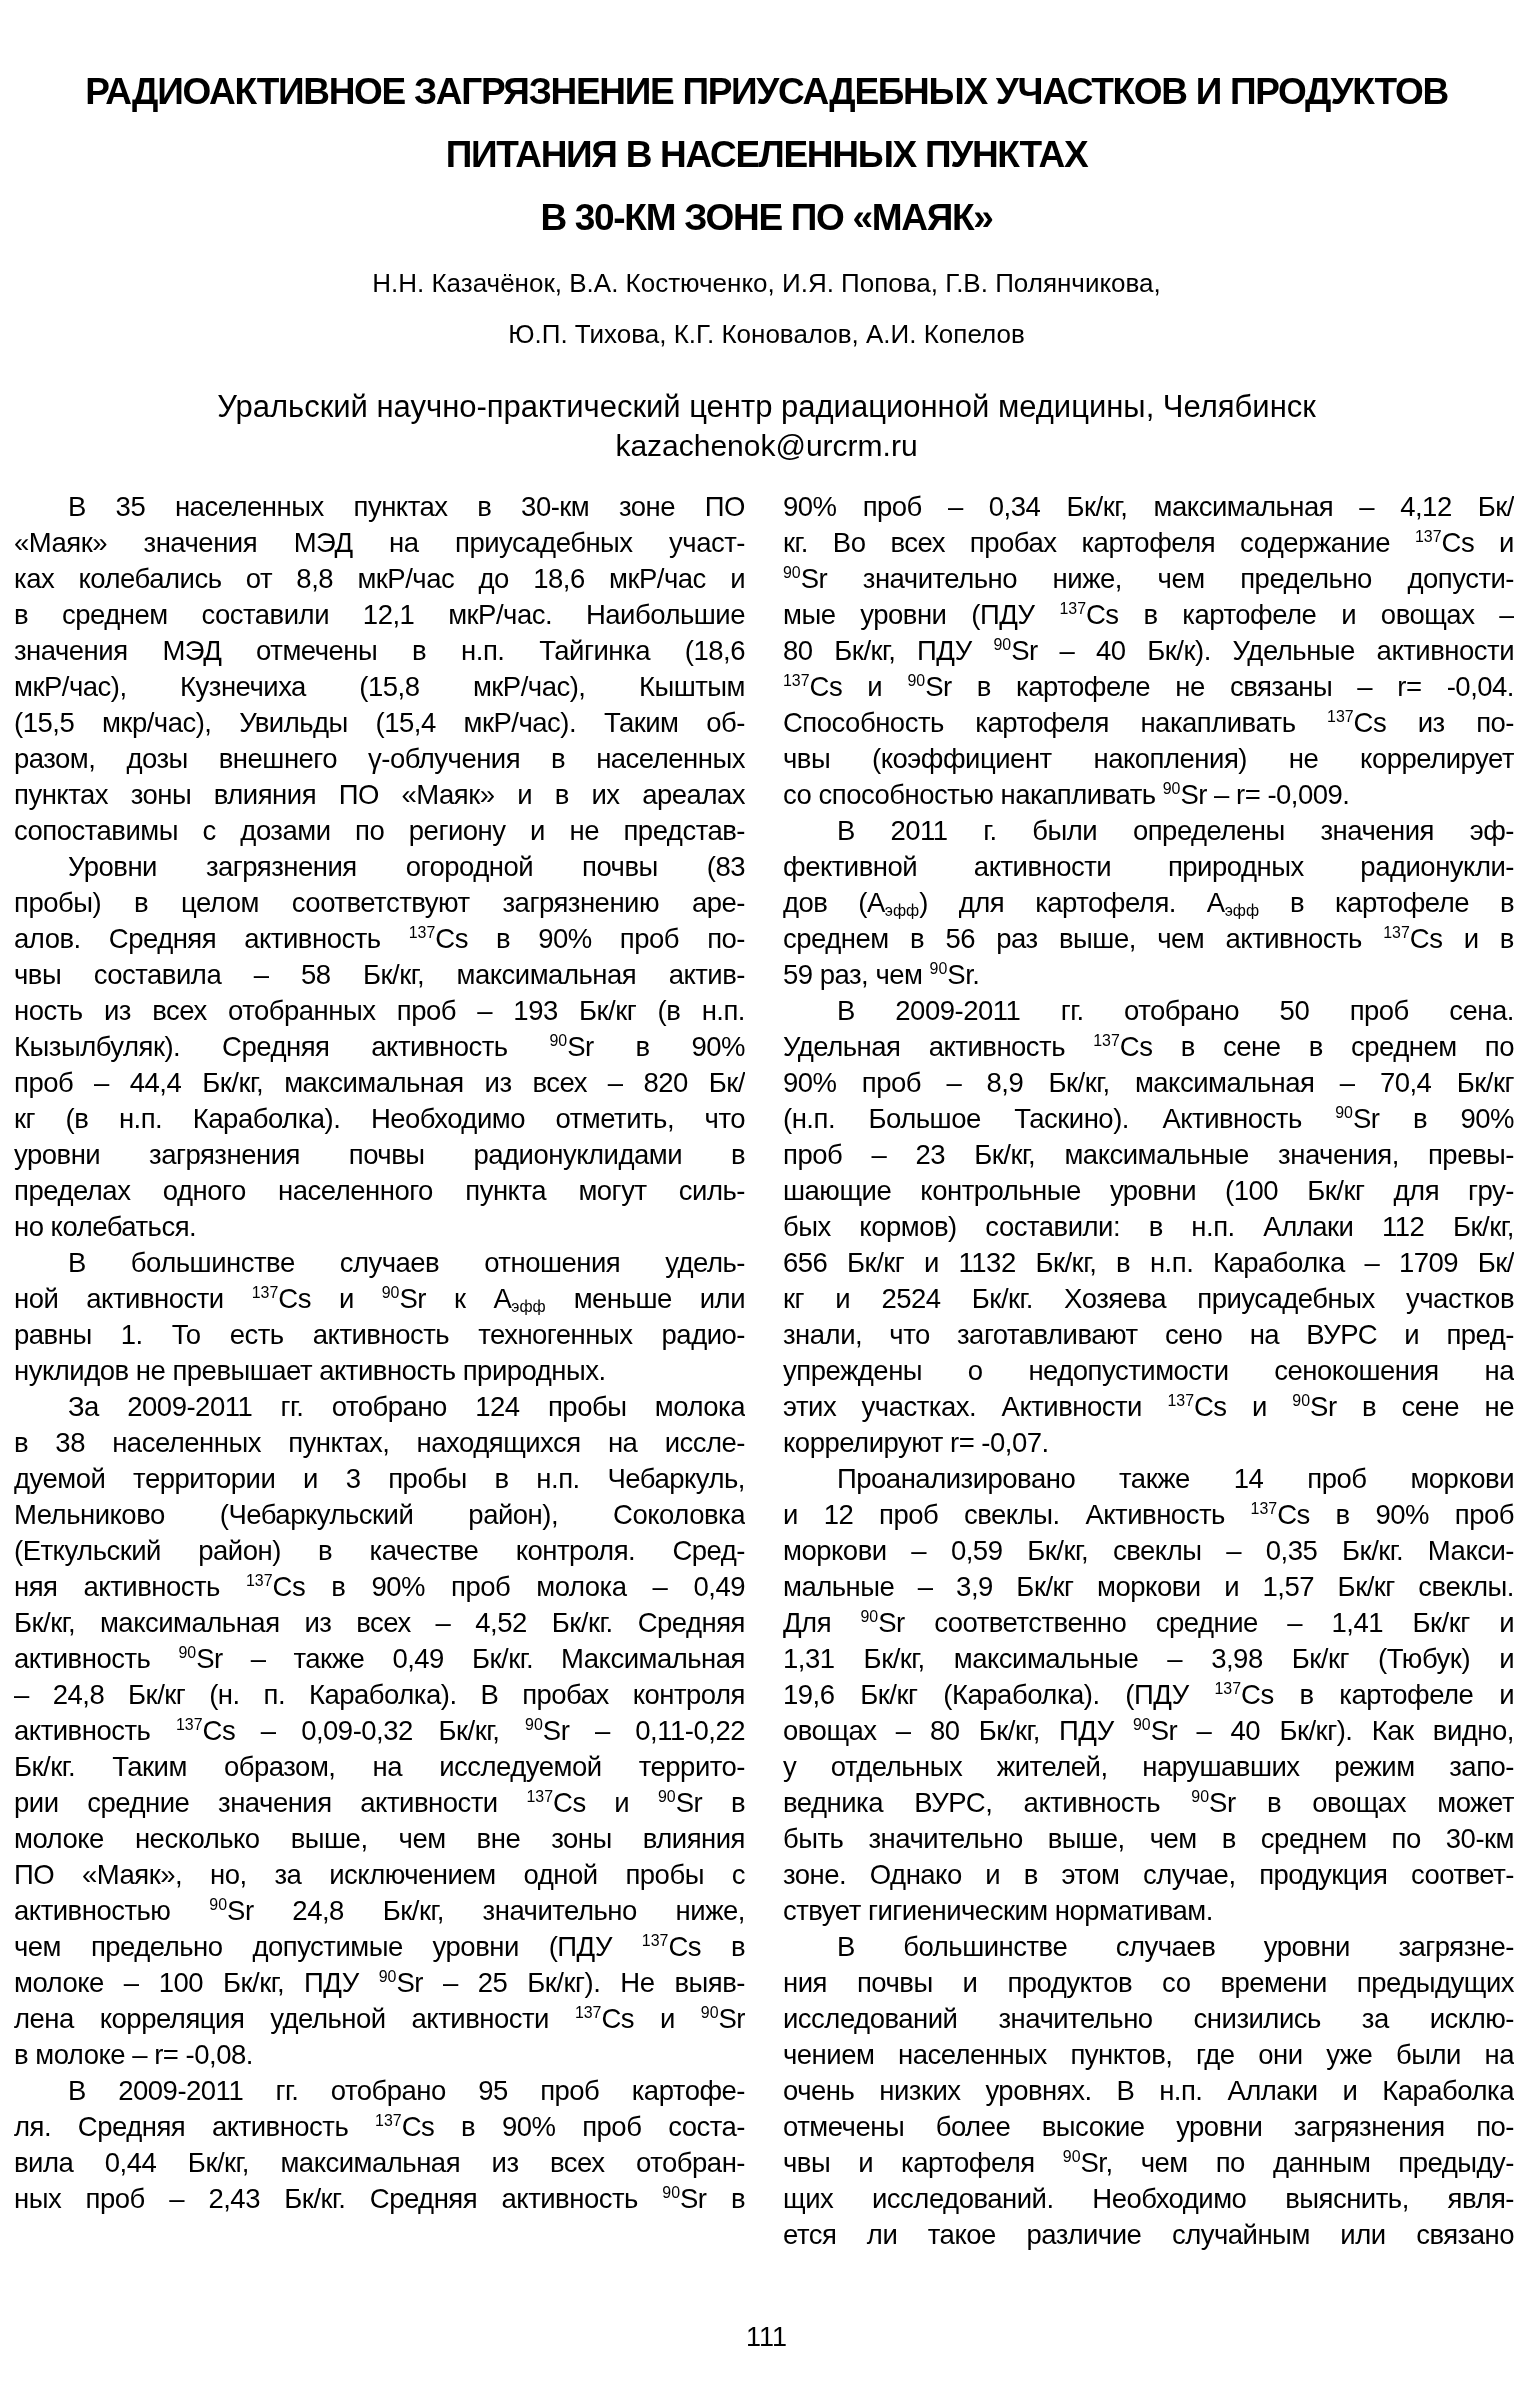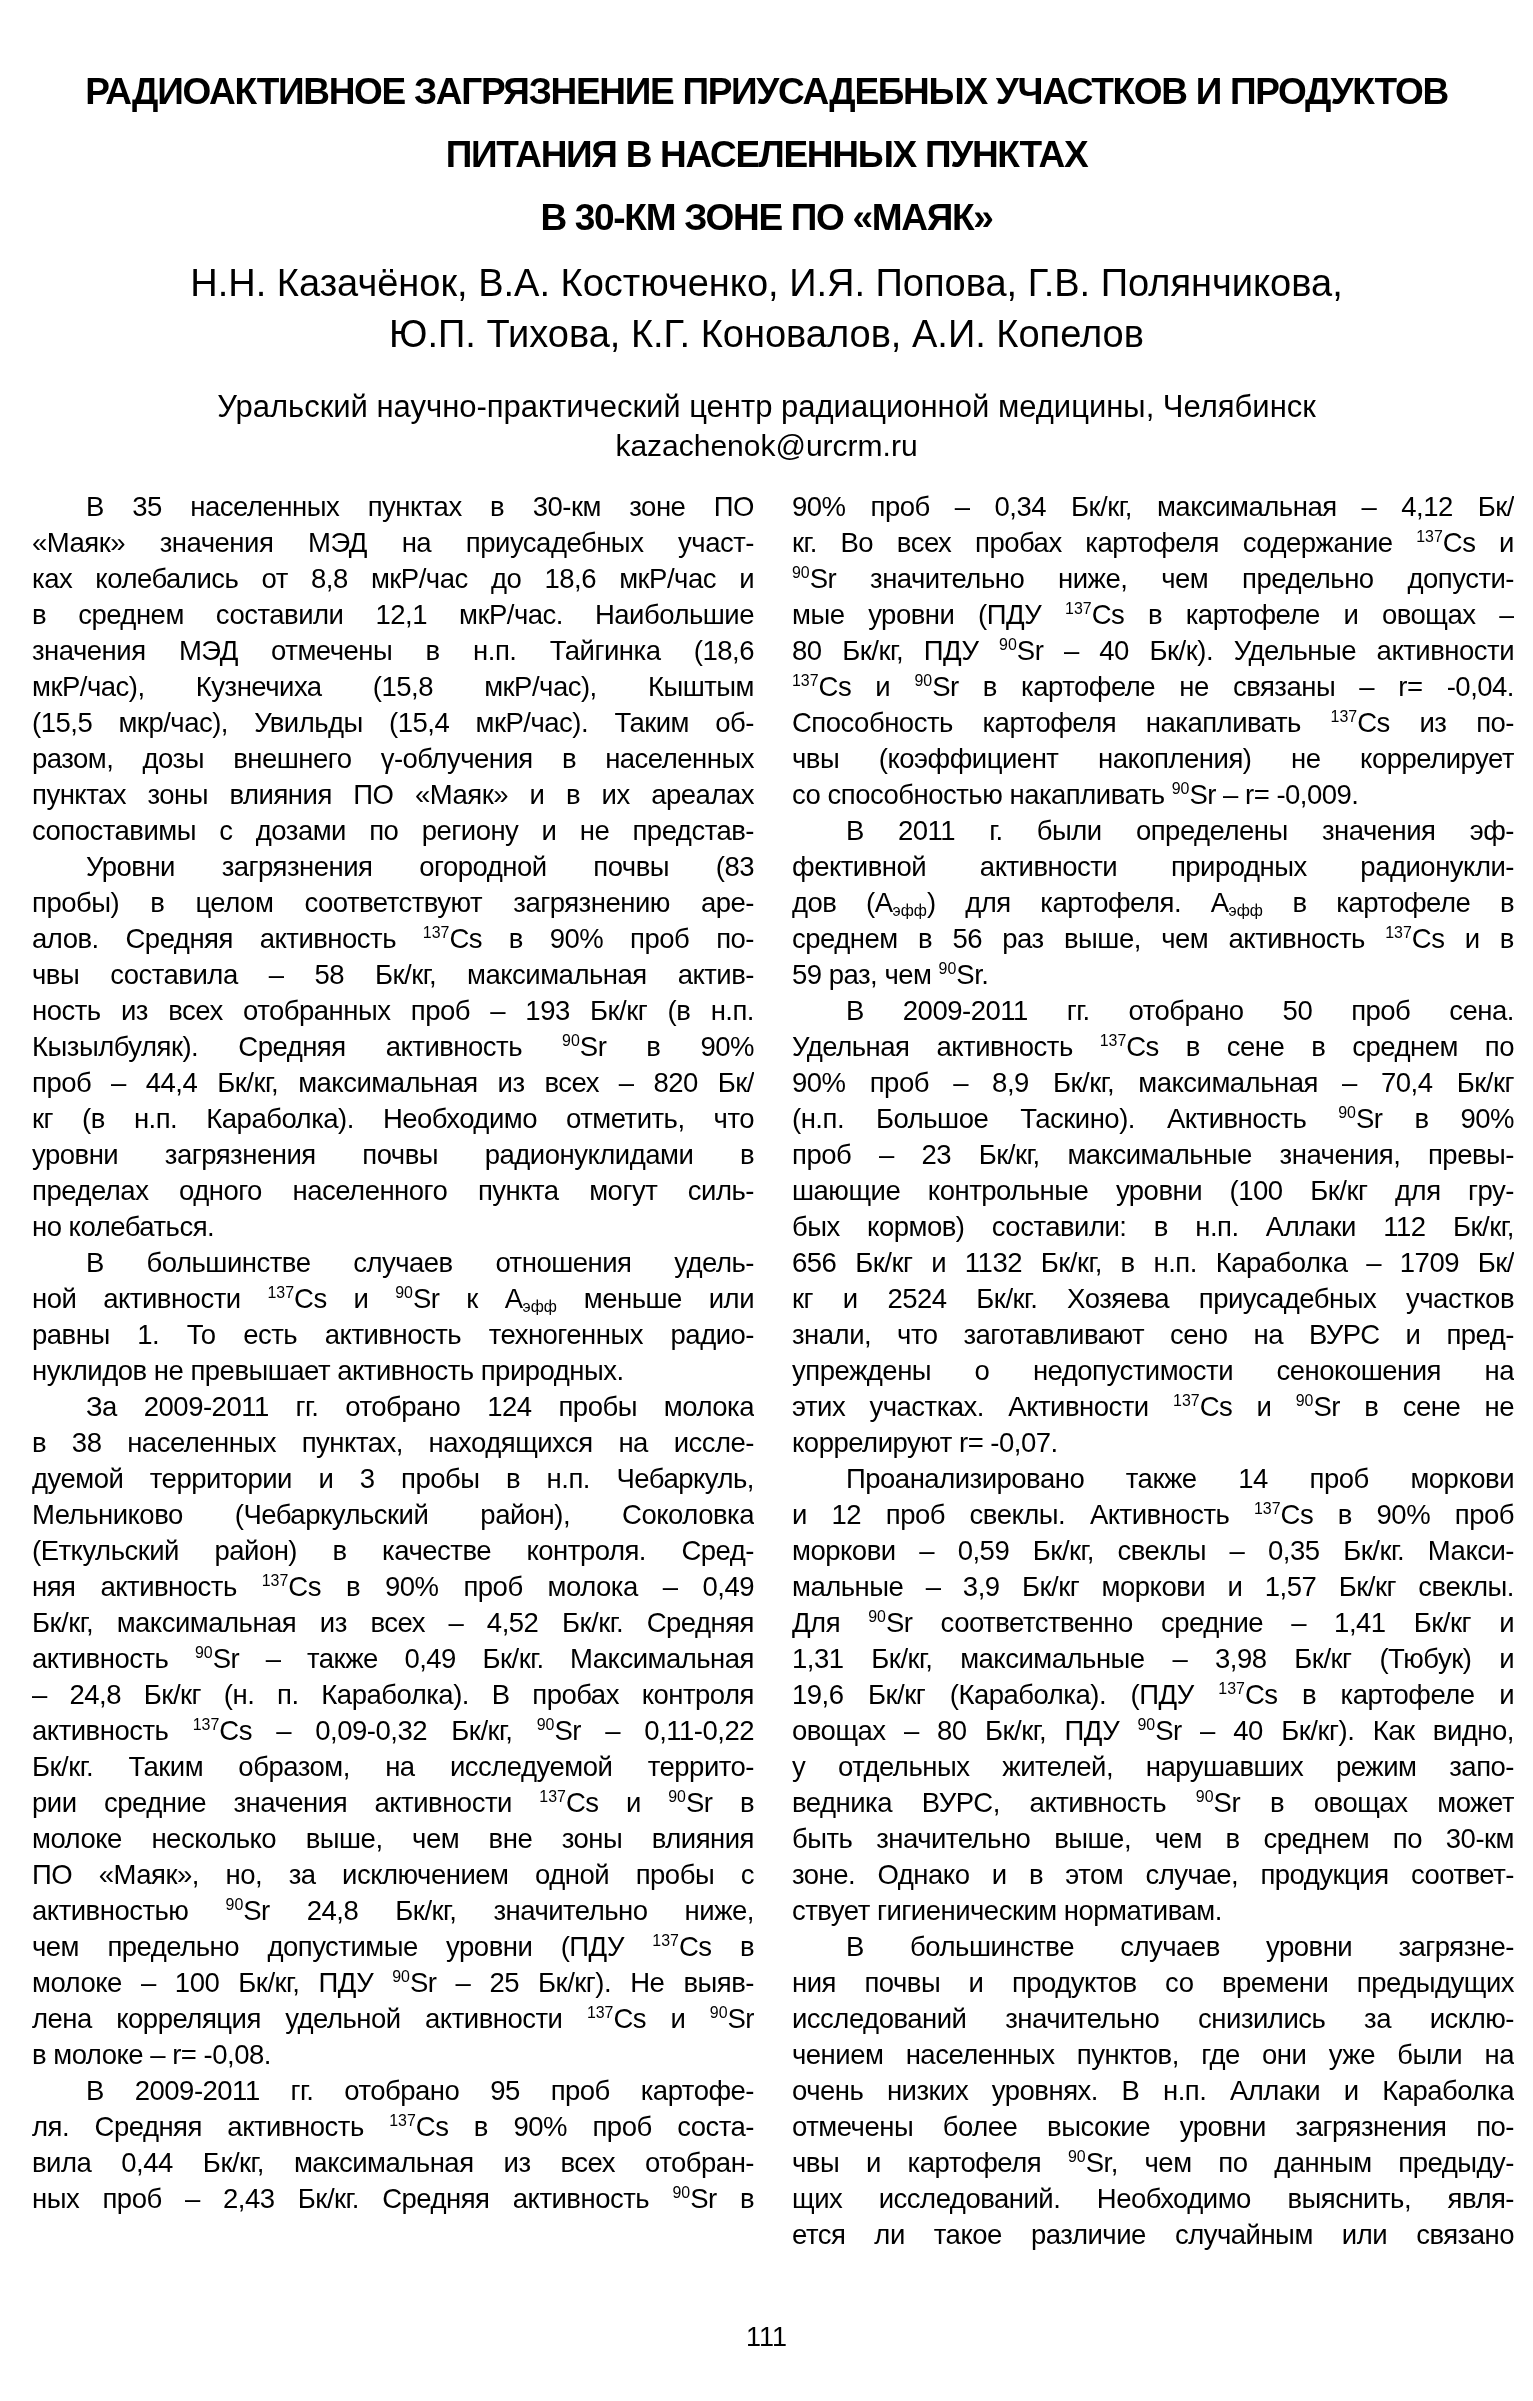--- a/index.html
+++ b/index.html
@@ -17,39 +17,39 @@
     padding-top: 60px;
     text-align: center;
     font-size: 37px;
     line-height: 63px;
     font-weight: bold;
     letter-spacing: -1.3px;
   }
   .authors {
     margin-top: 9px;
     text-align: center;
-    font-size: 38px;
+    font-size: 26px;
     line-height: 51px;
     font-weight: normal;
   }
   .affil {
     margin-top: 28px;
     text-align: center;
     font-size: 31px;
     line-height: 38px;
   }
   .email {
     text-align: center;
     font-size: 30px;
     line-height: 40px;
   }
   .columns {
     display: flex;
     gap: 38px;
-    margin: 23px 19px 0 32px;
+    margin: 23px 19px 0 14px;
   }
   .col {
     flex: 1;
     min-width: 0;
     font-size: 27.5px;
     letter-spacing: -0.5px;
   }
   .ln {
     height: 36px;
     line-height: 36px;

